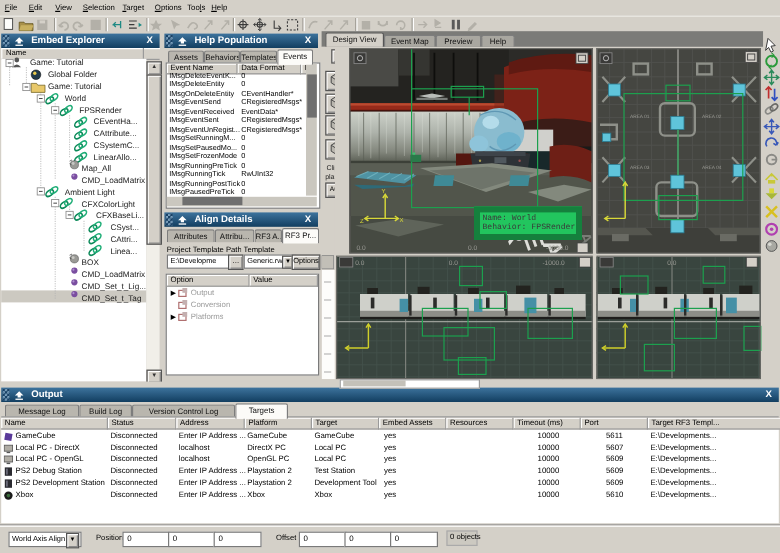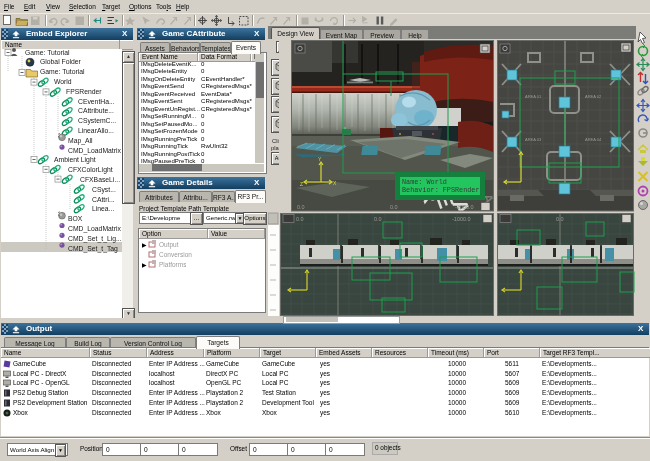--- a/index.html
+++ b/index.html
@@ -210,21 +210,21 @@
 <text x="68" y="248.6">CMD_Set_t_Tag</text>
 </g>
 </svg>
 
 <div class="tbr" style="left:137px;top:28px;width:128px">
   <div class="grip"></div>
   <svg class="a" style="left:11px;top:2px" width="8" height="9" viewBox="0 0 9 9">
         <path d="M4.5 0.5 L8.5 4.5 H6 V6.5 H3 V4.5 H0.5 Z" fill="#fff"></path>
         <rect x="1" y="7.5" width="7" height="1.2" fill="#fff"></rect>
       </svg>
-  <span style="position:absolute;left:25px">Game CAttribute</span>
+  <span style="position:absolute;left:25px">Help Population</span>
   <span class="xb" style="left:117px;top:2px">X</span>
 </div>
 <div class="tab" style="left:140px;top:42px;width:28px">Assets</div>
 <div class="tab" style="left:170px;top:42px;width:28px">Behaviors</div>
 <div class="tab" style="left:200px;top:42px;width:29px">Templates</div>
 <div class="tab on" style="left:231px;top:41px;width:28px;height:12px">Events</div>
 <div class="a" style="left:138px;top:52px;width:127px;height:120px;background:#fff;border:1px solid #7a7a7a"></div>
 <div class="hc" style="left:139px;top:53px;width:55px;height:8px;line-height:8px">Event Name</div>
 <div class="hc" style="left:198px;top:53px;width:49px;height:8px;line-height:8px">Data Format</div>
 <div class="hc" style="left:251px;top:53px;width:4px;height:8px;line-height:8px">D</div>
@@ -248,21 +248,21 @@
 <div class="a" style="left:255.5px;top:62px;width:8px;height:36px;background:#6f6f6f"></div>
 <div class="a" style="left:139px;top:163.5px;width:125px;height:8px;background:#cac7bf"></div>
 <div class="a" style="left:152px;top:164px;width:50px;height:7px;background:#6f6f6f"></div>
 
 <div class="tbr" style="left:137px;top:177px;width:128px">
   <div class="grip"></div>
   <svg class="a" style="left:11px;top:2px" width="8" height="9" viewBox="0 0 9 9">
         <path d="M4.5 0.5 L8.5 4.5 H6 V6.5 H3 V4.5 H0.5 Z" fill="#fff"></path>
         <rect x="1" y="7.5" width="7" height="1.2" fill="#fff"></rect>
       </svg>
-  <span style="position:absolute;left:25px">Game Details</span>
+  <span style="position:absolute;left:25px">Align Details</span>
   <span class="xb" style="left:117px;top:2px">X</span>
 </div>
 <div class="tab" style="left:139px;top:191px;width:38px">Attributes</div>
 <div class="tab" style="left:179px;top:191px;width:31px">Attribu...</div>
 <div class="tab" style="left:212px;top:191px;width:21px">RF3 A...</div>
 <div class="tab on" style="left:235px;top:190px;width:29px;height:12px">RF3 Pr...</div>
 <div class="a" style="left:137px;top:202px;width:128px;height:116px;background:#d4d0c8"></div>
 <div class="rt" style="left:139px;top:205px;font-size:6.4px">Project Template Path</div>
 <div class="rt" style="left:203px;top:205px;font-size:6.4px">Template</div>
 <div class="in" style="left:139px;top:212px;width:48px;height:10px;padding-left:2px;font-size:6.1px">E:\Developme</div>

